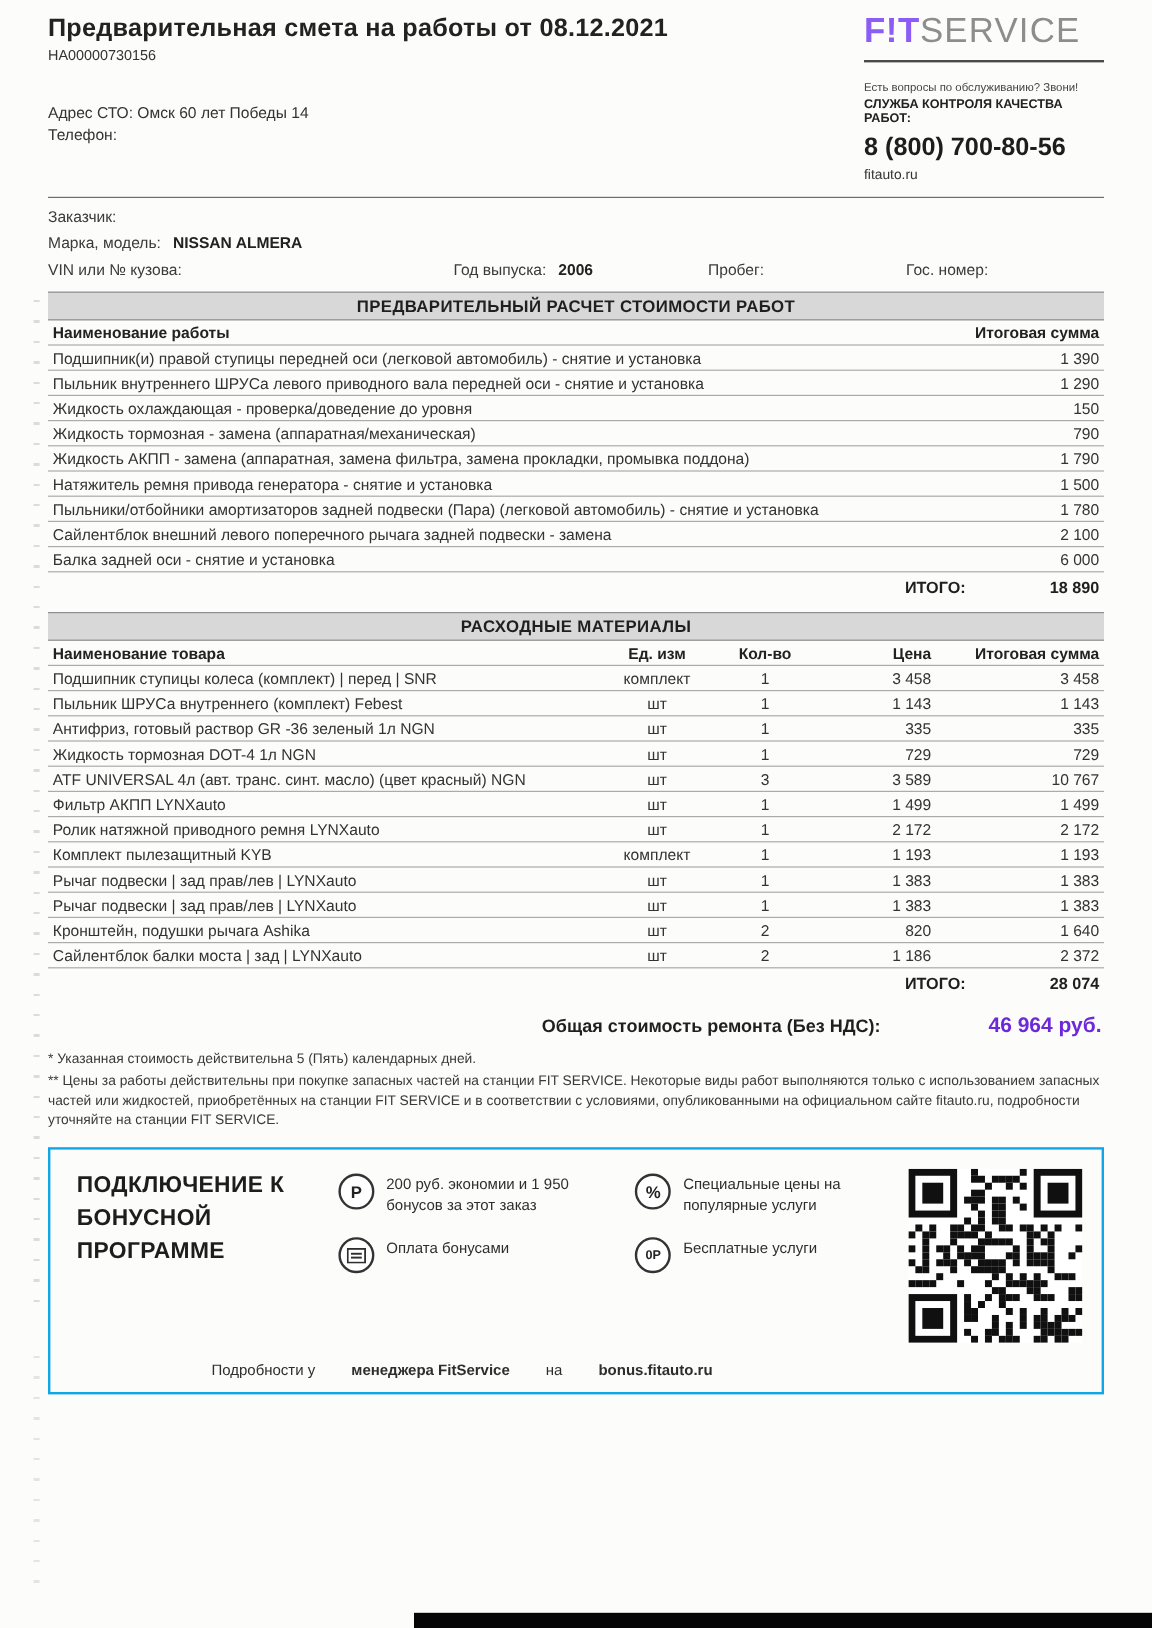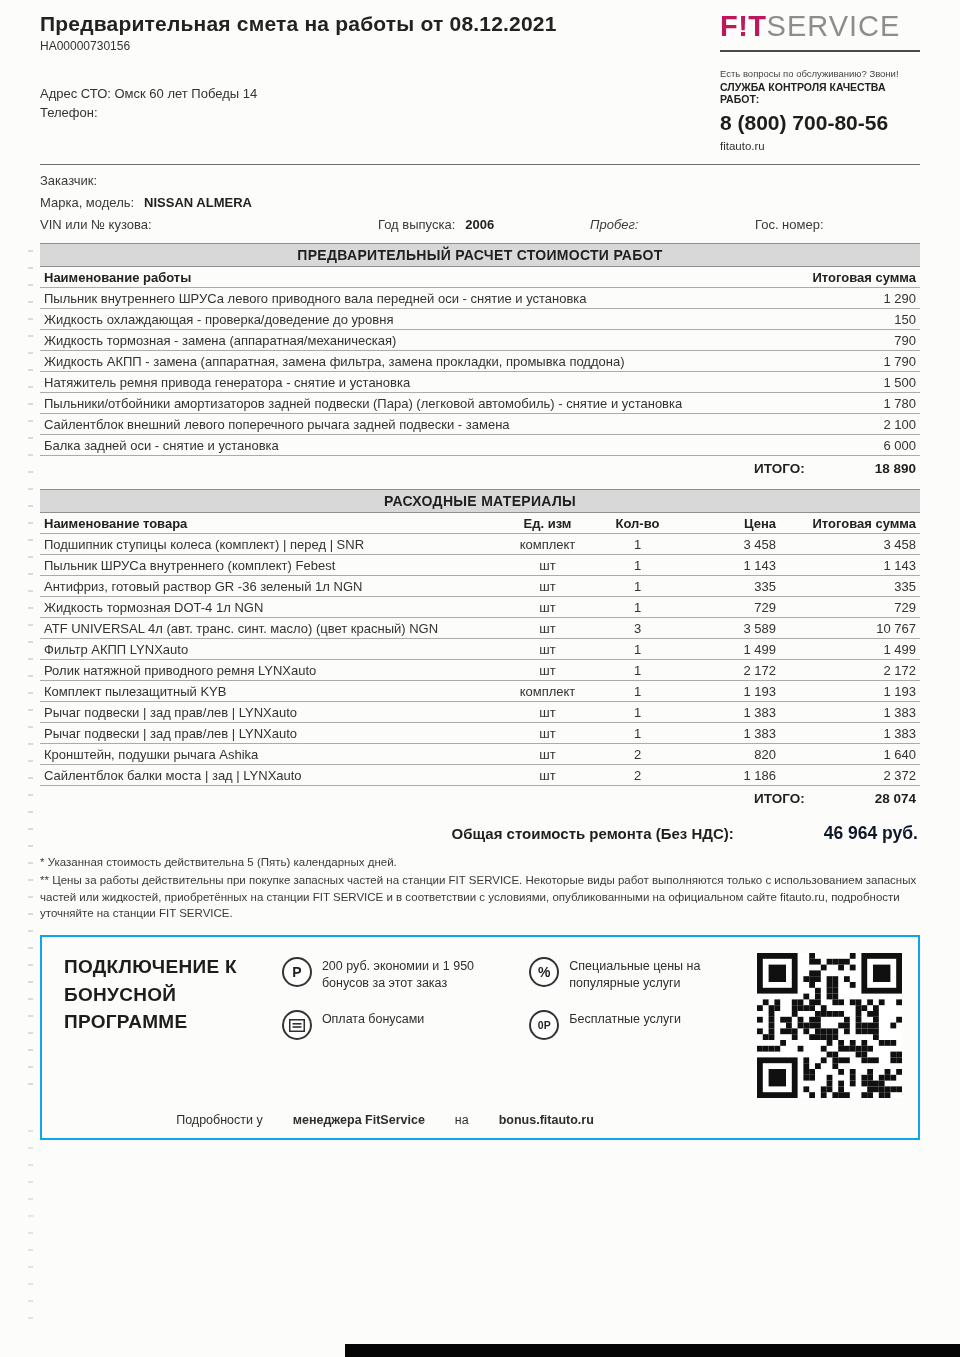--- a/index.html
+++ b/index.html
@@ -15,38 +15,38 @@
   .page { position:absolute; inset:0; background:#fcfcfa; padding:12px 40px 0 40px; }
 
   
   .top { display:flex; justify-content:space-between; align-items:flex-start; }
   .doc-title { font-size:21px; font-weight:bold; color:#222; letter-spacing:0.2px; }
   .doc-number { font-size:12px; margin-top:3px; color:#333; }
   .sto-block { margin-top:32px; font-size:13px; line-height:1.45; color:#333; }
 
   .top-right { width:200px; }
   .logo { font-size:29px; font-weight:bold; letter-spacing:0.5px; line-height:1; }
-  .logo .l1 { color:#be185d; }
+  .logo .l1 { color:#8b5cf6; }
   .logo .l2 { color:#8d8d8d; font-weight:normal; letter-spacing:1px; }
   .logo-rule { border:0; border-top:2px solid #4a4a4a; margin:9px 0 7px 0; }
   .tiny-note { font-size:9.5px; color:#444;margin-top:16px; }
   .quality { font-size:10.5px; font-weight:bold; margin-top:2px; color:#222; }
   .hotline { font-size:21px; font-weight:bold; margin-top:6px; color:#1d1d1d; white-space:nowrap; }
   .site { font-size:11.5px; margin-top:5px; color:#333; }
 
   .full-rule { border:0; border-top:1.5px solid #6f6f6f; margin:12px 0 8px 0; }
 
   
   .cust { font-size:13px; color:#333; }
   .cust-row { margin-top:7px; display:flex; align-items:baseline; }
   .lbl { color:#3a3a3a; }
   .val { font-weight:bold; color:#222; margin-left:10px; }
   .w-vin { width:338px; }
   .w-year { width:212px; display:flex; align-items:flex-end; }
-  .w-probeg { width:165px;font-style:italic; }
+  .w-probeg { width:165px; }
 
   
   .band {
     margin-top:11px;
     background:#d8d8d8;
     border-top:1px solid #8f8f8f;
     border-bottom:1px solid #8f8f8f;
     text-align:center;
     font-weight:bold;
     font-size:14px;
@@ -70,21 +70,21 @@
 
   .total-row {
     display:flex; justify-content:flex-end; align-items:baseline;
     gap:70px; font-weight:bold; font-size:13.5px; color:#1f1f1f;
     padding:5px 4px 2px 4px;
   }
 
   
   .summary { display:flex; justify-content:flex-end; align-items:baseline; gap:90px; margin-top:15px; padding-right:2px; }
   .summary-label { font-size:15px; font-weight:bold; color:#1f1f1f; }
-  .summary-value { font-size:17.5px; font-weight:bold; color:#0f172a; white-space:nowrap; }
+  .summary-value { font-size:17.5px; font-weight:bold; color:#6d28d9; white-space:nowrap; }
 
   
   .notes { margin-top:10px; font-size:11.5px; line-height:1.42; color:#3a3a3a; }
   .notes p + p { margin-top:2px; }
 
   
   .bonus-box {
     margin-top:14px;
     border:2px solid #0ea5e9;
     position:relative;
@@ -172,20 +172,24 @@
 
   <table class="tbl works">
     <thead>
       <tr>
         <th class="name">Наименование работы</th>
         <th class="num">Итоговая сумма</th>
       </tr>
     </thead>
     <tbody>
 
+        <tr>
+          <td class="name">Подшипник(и) правой ступицы передней оси (легковой автомобиль) - снятие и установка</td>
+          <td class="num">1 390</td>
+        </tr>
 
         <tr>
           <td class="name">Пыльник внутреннего ШРУСа левого приводного вала передней оси - снятие и установка</td>
           <td class="num">1 290</td>
         </tr>
 
         <tr>
           <td class="name">Жидкость охлаждающая - проверка/доведение до уровня</td>
           <td class="num">150</td>
         </tr>

